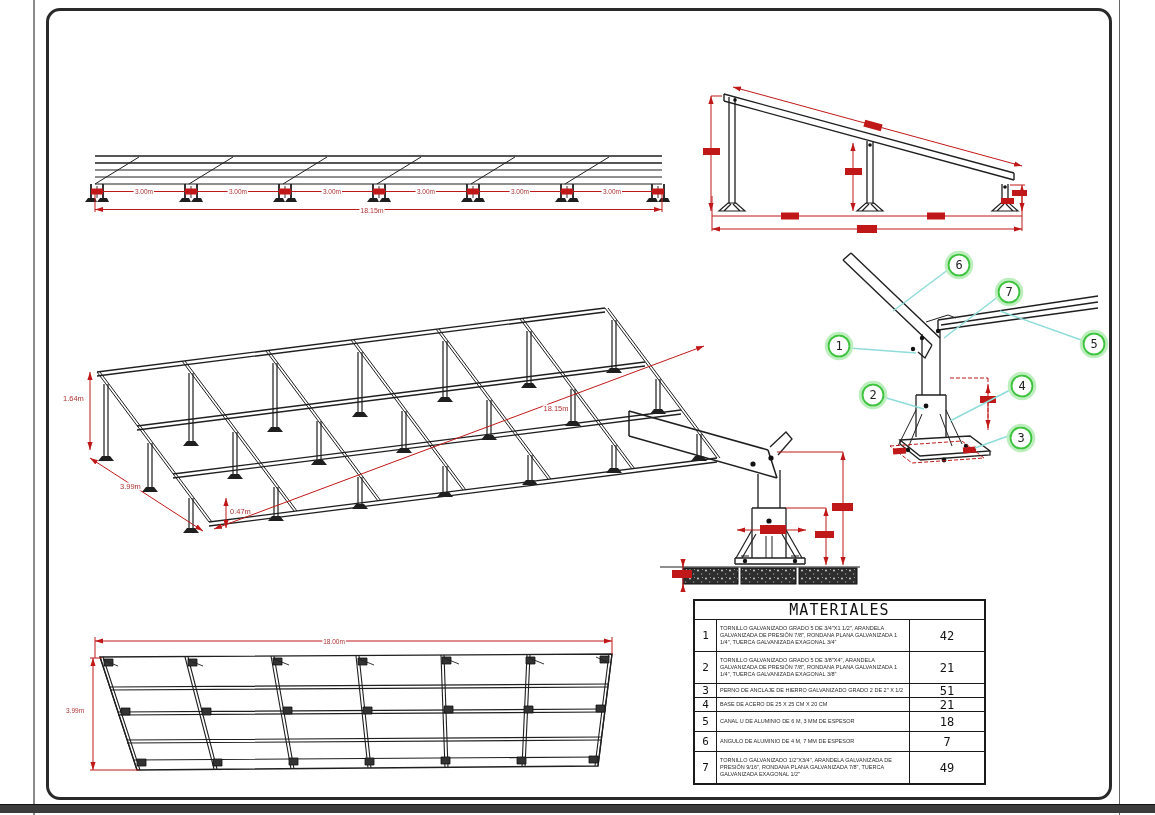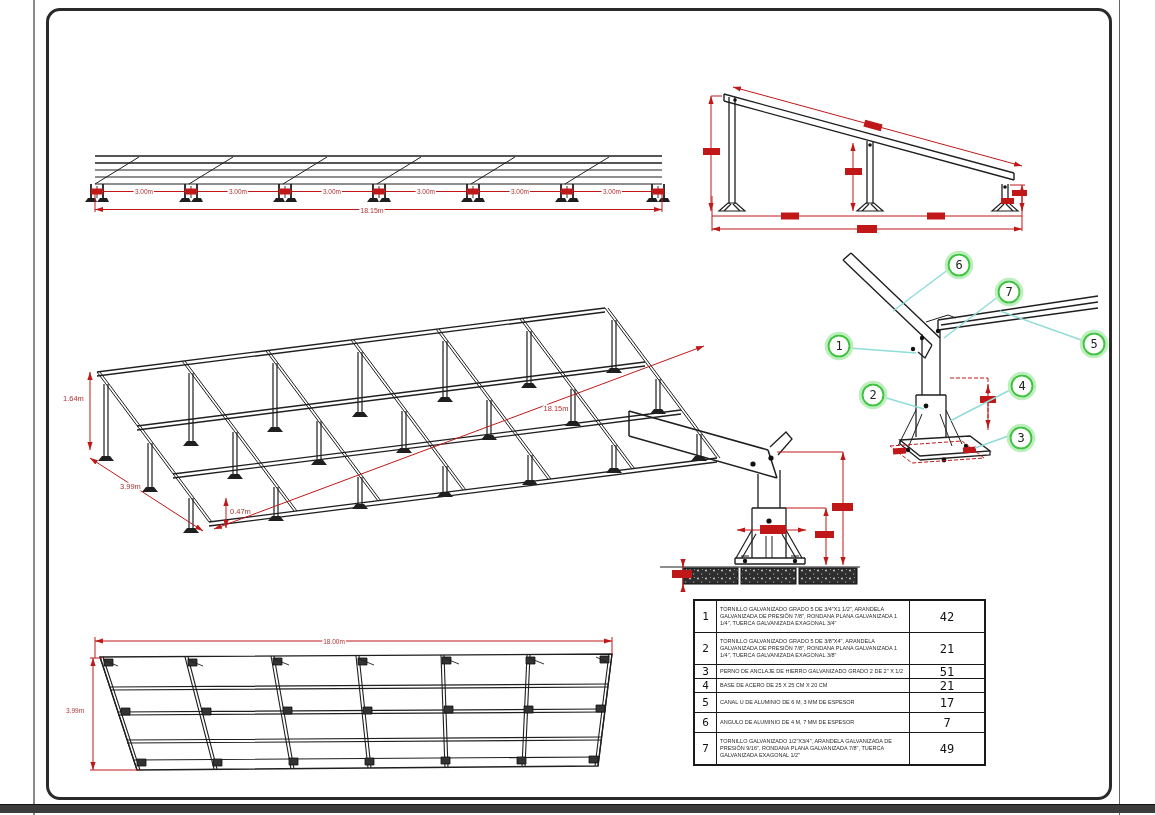--- a/index.html
+++ b/index.html
@@ -277,20 +277,21 @@
       <path class="rl" d="M95,637 V658 M612,637 V654"></path>
       <line class="rl" x1="95" y1="641" x2="612" y2="641" marker-start="url(#arR)" marker-end="url(#arR)"></line>
       <text class="dim" x="334" y="644" font-size="6.5" text-anchor="middle">18.00m</text>
       <path class="rl" d="M90,658 H102 M90,770 H139"></path>
       <line class="rl" x1="93" y1="658" x2="93" y2="770" marker-start="url(#arR)" marker-end="url(#arR)"></line>
       <text class="dim" x="66" y="713" font-size="6.5">3.99m</text>
     </g>
   </svg>
 
   <div class="mat">
+    <div class="title">MATERIALES</div>
     <div class="row" style="height:31px">
       <div class="cnum">1</div>
       <div class="cdesc">TORNILLO GALVANIZADO GRADO 5 DE 3/4"X1 1/2", ARANDELA GALVANIZADA DE PRESIÓN 7/8", RONDANA PLANA GALVANIZADA 1 1/4", TUERCA GALVANIZADA EXAGONAL 3/4"</div>
       <div class="cqty">42</div>
     </div>
     <div class="row" style="height:31px">
       <div class="cnum">2</div>
       <div class="cdesc">TORNILLO GALVANIZADO GRADO 5 DE 3/8"X4", ARANDELA GALVANIZADA DE PRESIÓN 7/8", RONDANA PLANA GALVANIZADA 1 1/4", TUERCA GALVANIZADA EXAGONAL 3/8"</div>
       <div class="cqty">21</div>
     </div>
@@ -300,21 +301,21 @@
       <div class="cqty">51</div>
     </div>
     <div class="row" style="height:13px">
       <div class="cnum">4</div>
       <div class="cdesc">BASE DE ACERO DE 25 X 25 CM X 20 CM</div>
       <div class="cqty">21</div>
     </div>
     <div class="row" style="height:19px">
       <div class="cnum">5</div>
       <div class="cdesc">CANAL U DE ALUMINIO DE 6 M, 3 MM DE ESPESOR</div>
-      <div class="cqty">17</div>
+      <div class="cqty">18</div>
     </div>
     <div class="row" style="height:19px">
       <div class="cnum">6</div>
       <div class="cdesc">ANGULO DE ALUMINIO DE 4 M, 7 MM DE ESPESOR</div>
       <div class="cqty">7</div>
     </div>
     <div class="row" style="height:31px">
       <div class="cnum">7</div>
       <div class="cdesc">TORNILLO GALVANIZADO 1/2"X3/4", ARANDELA GALVANIZADA DE PRESIÓN 9/16", RONDANA PLANA GALVANIZADA 7/8", TUERCA GALVANIZADA EXAGONAL 1/2"</div>
       <div class="cqty">49</div>

